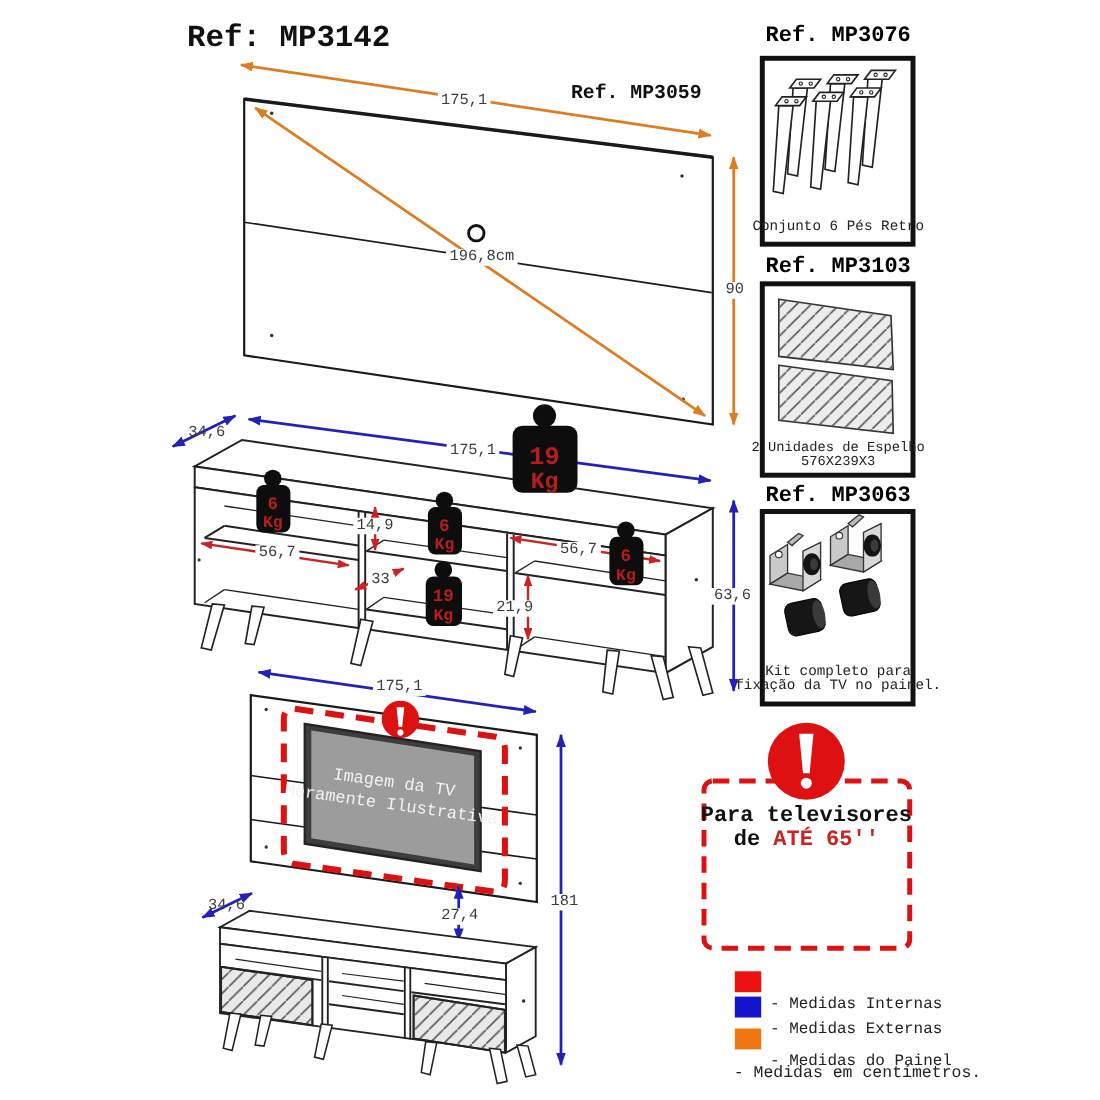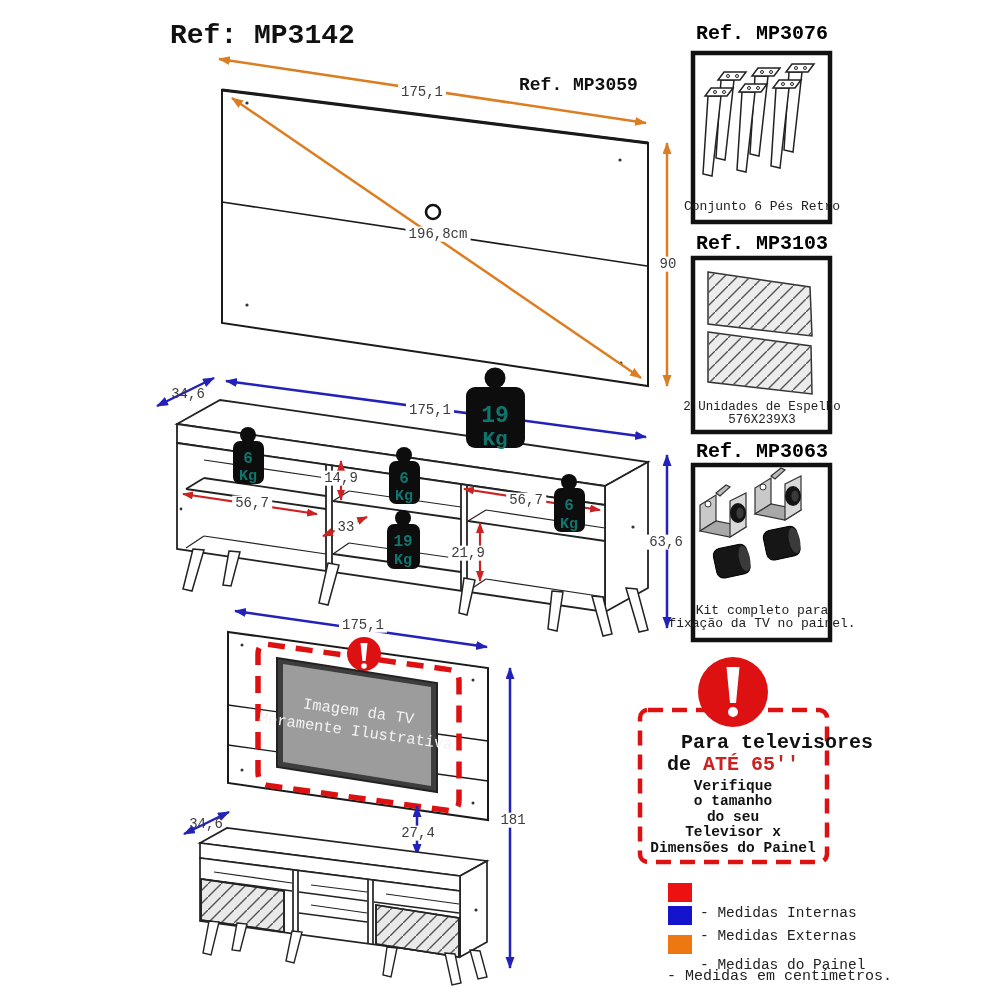--- a/index.html
+++ b/index.html
@@ -2,27 +2,27 @@
 <html><head>
 <meta charset="utf-8">
 <style>
   html,body{margin:0;padding:0;background:#fff;}
   #canvas{position:relative;width:1000px;height:1000px;background:#fff;overflow:hidden;
           font-family:Liberation Mono, monospace;padding-left:34px;}
   #art{position:absolute;left:0;top:0;}
   .txt{position:absolute;white-space:nowrap;color:#111;}
   .dim{position:absolute;transform:translate(-50%,-50%);font-size:14px;color:#3c3c3c;
        background:#fff;padding:0 3px;line-height:1.05;white-space:nowrap;}
-  .wt{position:absolute;transform:translate(-50%,-50%);color:#0f766e;font-weight:bold;
+  .wt{position:absolute;transform:translate(-50%,-50%);color:#b91c1c;font-weight:bold;
       white-space:nowrap;line-height:1;}
   .main-title{left:170px;top:20px;font-size:28px;font-weight:bold;}
   .ref-panel{left:519px;top:75px;font-size:18px;font-weight:bold;}
   .acc-ref{position:absolute;transform:translate(-50%,-50%);font-size:20px;font-weight:bold;}
   .acc-cap{position:absolute;transform:translate(-50%,-50%);font-size:13px;color:#222;}
-  .warn-line1{position:absolute;transform:translate(-50%,-50%);font-size:20px;font-weight:bold;color:#111;margin-left:44px;}
+  .warn-line1{position:absolute;transform:translate(-50%,-50%);font-size:20px;font-weight:bold;color:#111;}
   .warn-line2{position:absolute;transform:translate(-50%,-50%);font-size:20px;font-weight:bold;color:#111;}
   .warn-line2 .hl{color:#cc2222;}
   .warn-sub{position:absolute;transform:translate(-50%,-50%);font-size:14.5px;font-weight:bold;
             color:#111;text-align:center;line-height:15.4px;white-space:nowrap;}
   .legend-label{position:absolute;transform:translateY(-50%);font-size:14.5px;color:#222;margin-top:20px;}
   .legend-note{position:absolute;transform:translateY(-50%);font-size:15px;color:#222;}
   .tv-text{position:absolute;left:357px;top:722px;transform:translate(-50%,-50%) rotate(8deg);
            color:#f2f2f2;font-size:15.5px;text-align:center;line-height:1.3;white-space:nowrap;}
 </style>
 </head>
@@ -308,26 +308,19 @@
 
 <div class="tv-text">
   <div>Imagem da TV</div>
   <div>Meramente Ilustrativa</div>
 </div>
 
 <div class="warn-line1" style="left:733px;top:742px">Para televisores</div>
 <div class="warn-line2" style="left:733px;top:764px">
   <span>de </span><span class="hl">ATÉ 65''</span>
 </div>
-<div class="warn-sub" style="left:733px;top:818px">
-  <div>Verifique</div>
-  <div>o tamanho</div>
-  <div>do seu</div>
-  <div>Televisor x</div>
-  <div>Dimensões do Painel</div>
-</div>
 
 <div class="legend-label" style="left:700px;top:893px">- Medidas Internas</div>
 <div class="legend-label" style="left:700px;top:916px">- Medidas Externas</div>
 <div class="legend-label" style="left:700px;top:945px">- Medidas do Painel</div>
 <div class="legend-note" style="left:667px;top:976px">- Medidas em centímetros.</div>
 
 </div>
 
 </body></html>

